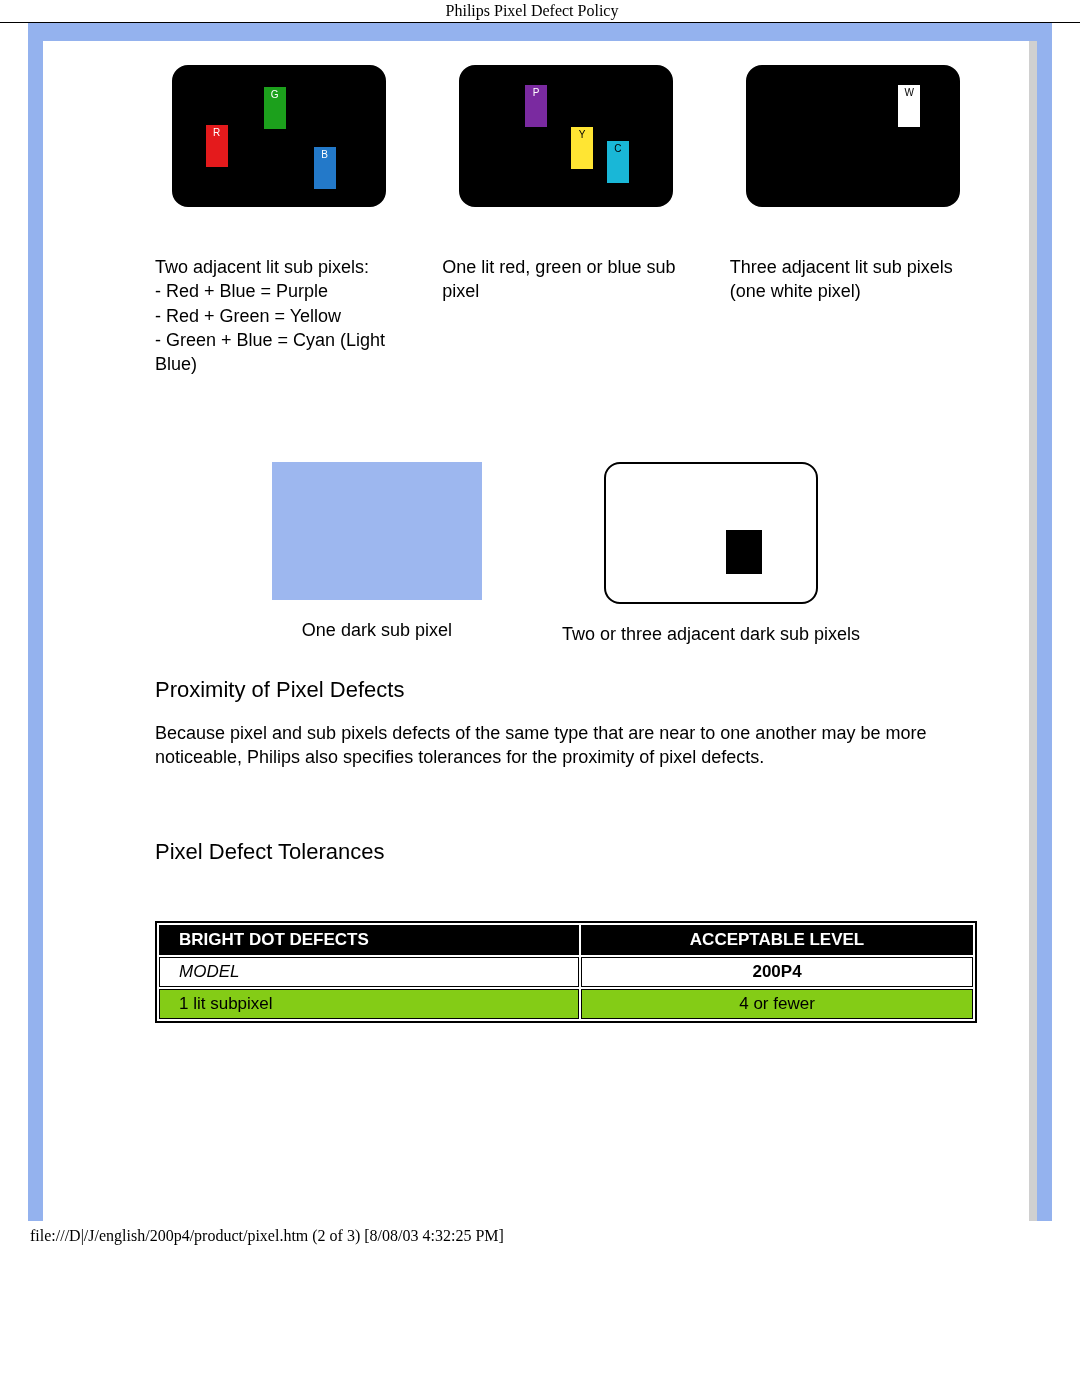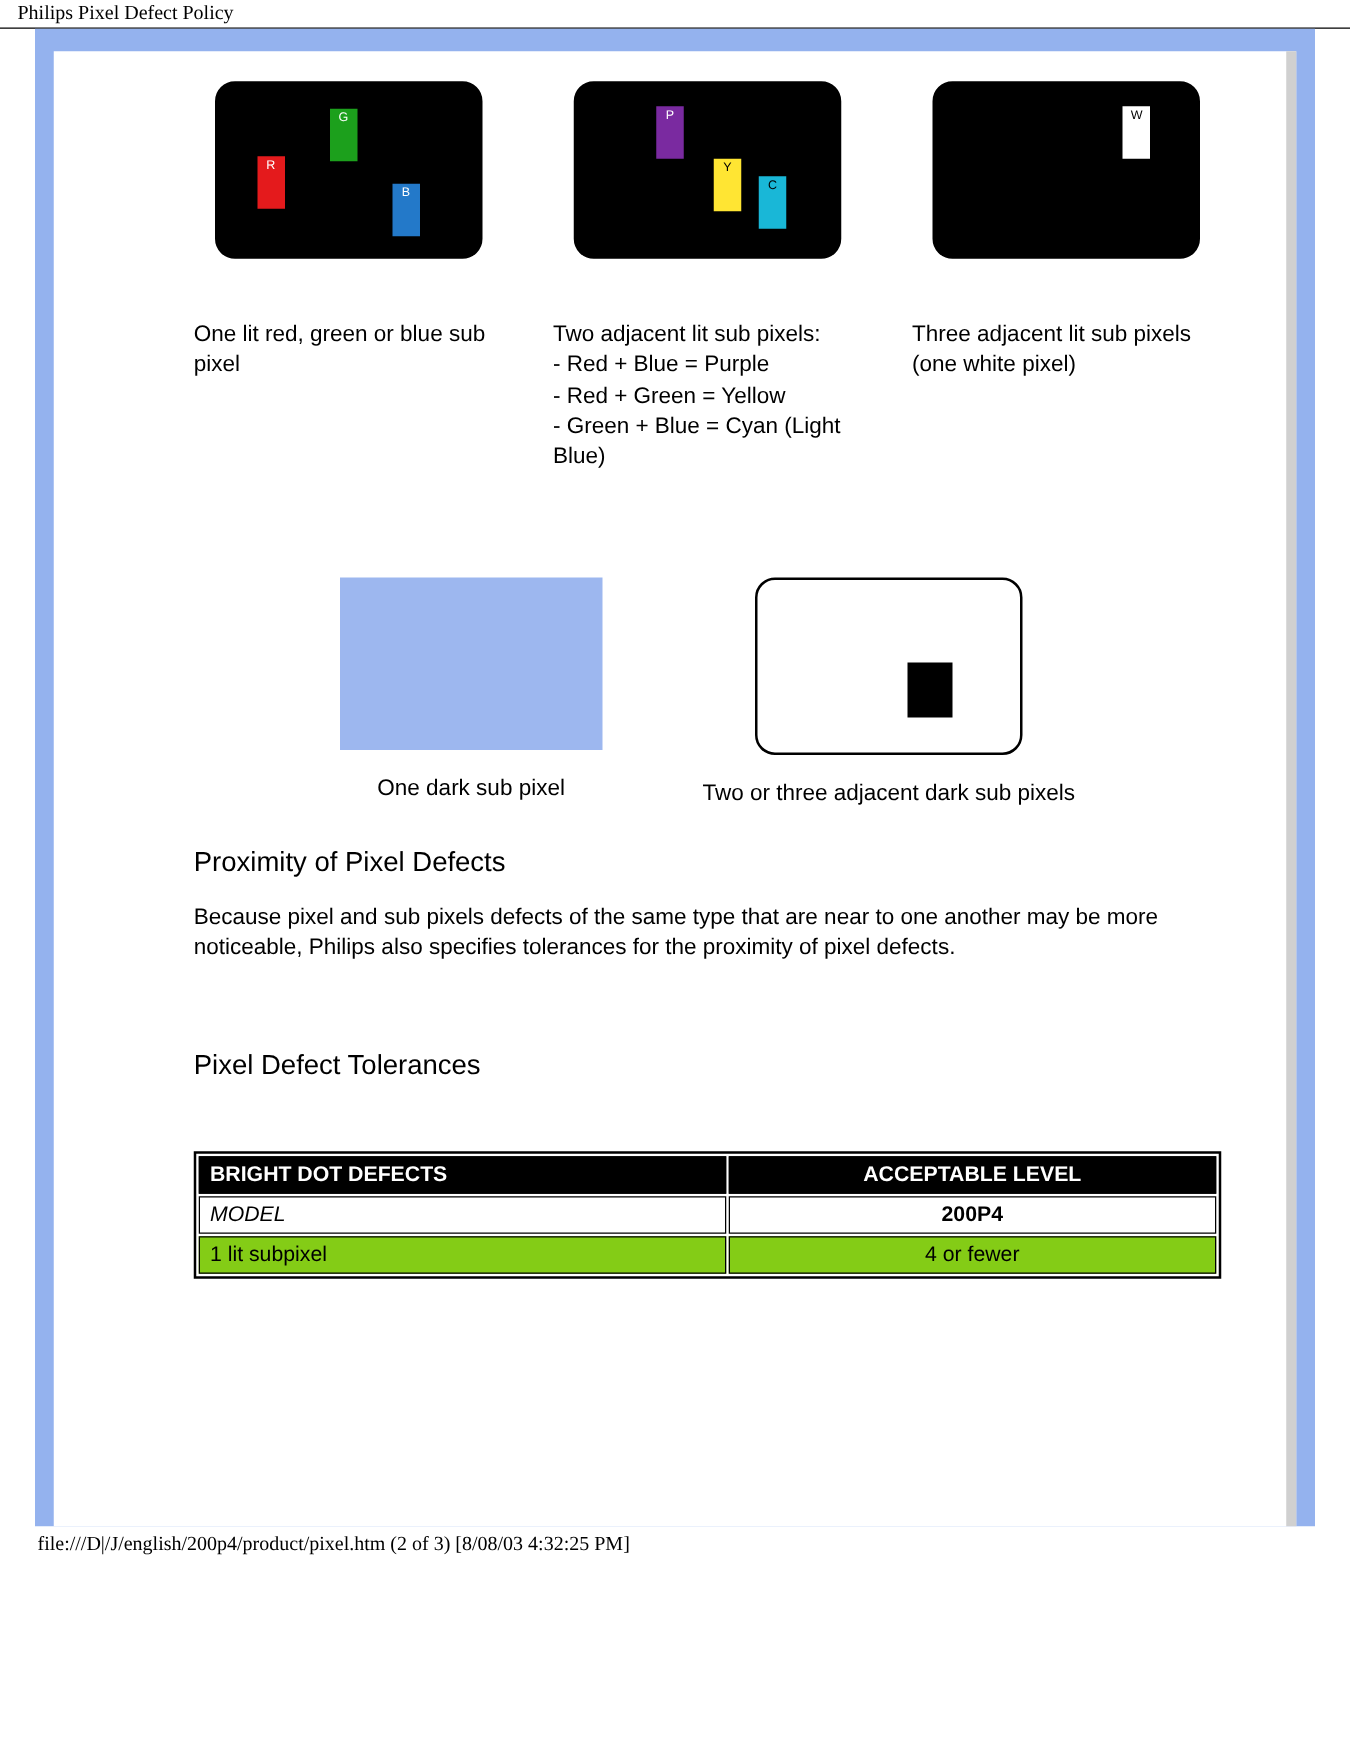--- a/index.html
+++ b/index.html
@@ -8,20 +8,21 @@
     font-family: Arial, Helvetica, sans-serif;
     font-size: 18px;
     color: #000;
     background: #fff;
   }
   .top-header {
     font-family: "Times New Roman", serif;
     font-size: 16px;
     padding: 2px 30px 2px 14px;
     border-bottom: 1px solid #000;
+    text-align: center;
   }
   .page-frame {
     margin: 0 28px;
     background: #94b2ee;
     padding: 18px 15px 0 15px;
     box-sizing: border-box;
   }
   .content {
     background: #fff;
     padding: 24px 60px 40px 112px;
@@ -82,21 +83,21 @@
   table.tol {
     width: 100%;
     border-collapse: separate;
     border-spacing: 2px;
     border: 2px solid #000;
     box-sizing: border-box;
     margin-top: 56px;
   }
   table.tol th, table.tol td {
     border: 1px solid #000;
-    padding: 4px 8px;
+    padding: 4px 19px;
     text-align: left;
     font-size: 17px;
   }
   table.tol th {
     background: #000;
     color: #fff;
     font-weight: bold;
   }
   table.tol th.center, table.tol td.center { text-align: center; }
   table.tol tr.model td:first-child { font-style: italic; }
@@ -150,27 +151,27 @@
       <div>
         <div class="illus-card">
           <div class="sp white" style="left:150px;top:18px;">
               <span class="lbl">W</span>
             </div>
         </div>
       </div>
     </div>
 
     <div class="row3">
-      <div class="cap">One lit red, green or blue sub pixel</div>
       <div class="cap">
         <div>Two adjacent lit sub pixels:</div>
         <div>- Red + Blue = Purple</div>
         <div>- Red + Green = Yellow</div>
         <div>- Green + Blue = Cyan (Light Blue)</div>
       </div>
+      <div class="cap">One lit red, green or blue sub pixel</div>
       <div class="cap">
         <div>Three adjacent lit sub pixels</div>
         <div>(one white pixel)</div>
       </div>
     </div>
 
     <div class="sect-gap"></div>
 
 
     <div style="height:30px;"></div>

